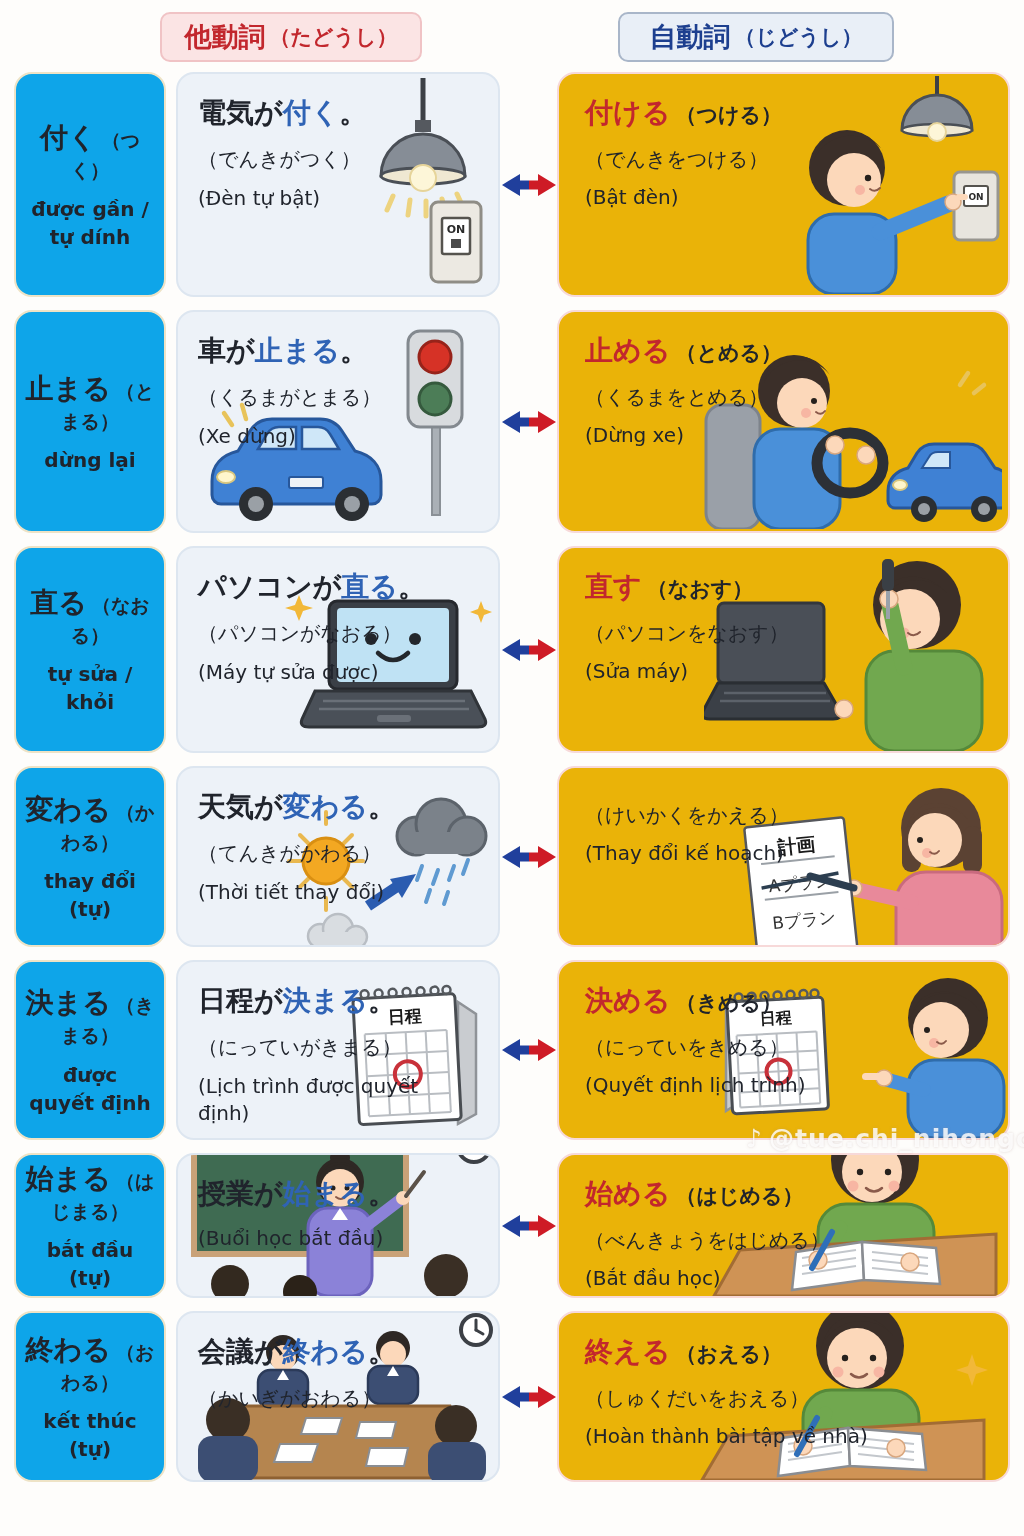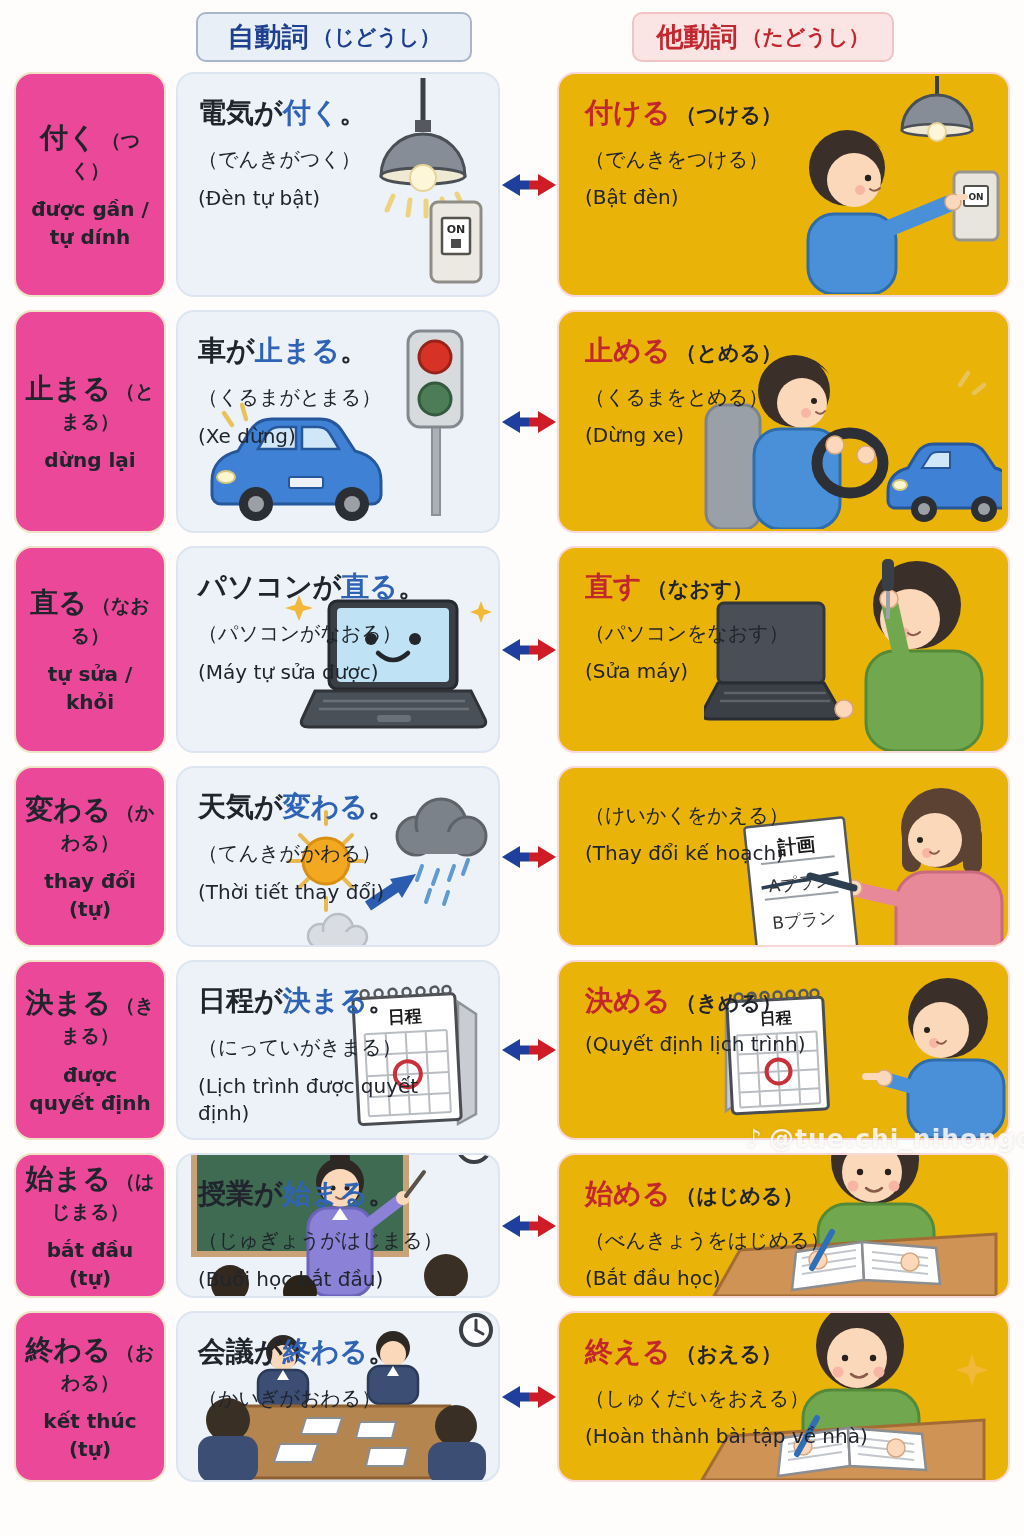--- a/index.html
+++ b/index.html
@@ -8,21 +8,21 @@
   .headers{display:flex;padding-top:12px;}
   .hbox{height:50px;border-radius:10px;display:flex;align-items:center;justify-content:center;
         gap:4px;box-sizing:border-box;}
   .hbox-blue{margin-left:196px;width:276px;background:#e9eff7;border:2px solid #a9b6c9;color:#1d3f8f;}
   .hbox-red{margin-left:160px;width:262px;background:#fbe4e4;border:2px solid #f0c3c5;color:#c2272d;}
   .hmain{font-size:27px;font-weight:800;}
   .hread{font-size:21px;font-weight:700;}
   .rows{padding:10px 14px 0 14px;}
   .row{display:grid;grid-template-columns:152px 10px 324px 57px 453px;margin-bottom:13px;}
   .card{border-radius:18px;box-sizing:border-box;position:relative;overflow:hidden;}
-  .verb-card{background:#ec4899;border:2px solid #eee3c6;display:flex;flex-direction:column;
+  .verb-card{background:#0ea5e9;border:2px solid #eee3c6;display:flex;flex-direction:column;
              align-items:center;justify-content:center;text-align:center;padding:8px;gap:12px;}
   .verb-line{line-height:1.4;}
   .kanji{font-size:28px;font-weight:800;}
   .kana{font-size:19px;font-weight:600;}
   .meaning{font-size:20px;font-weight:700;white-space:pre-line;line-height:1.4;}
   .intr-card{background:#edf2f8;border:2px solid #dde6f0;padding:20px 14px 14px 20px;}
   .trans-card{background:#eab308;border:2px solid #f7d9d9;padding:20px 14px 14px 26px;}
   .sentence{font-size:28px;font-weight:800;position:relative;z-index:2;}
   .sentence .v{color:#2f63b5;}
   .tverb-line{position:relative;z-index:2;}
@@ -36,27 +36,27 @@
   .watermark{position:absolute;left:746px;top:1124px;z-index:5;color:rgba(255,255,255,0.82);
              font-size:25px;font-weight:700;letter-spacing:1px;
              text-shadow:0 0 3px rgba(170,140,140,0.35);display:flex;align-items:center;gap:6px;}
 </style>
 </head>
 <body>
 
 <div class="page">
 
   <div class="headers">
+    <div class="hbox hbox-red">
+      <span class="hmain">他動詞</span>
+      <span class="hread">（たどうし）</span>
+    </div>
     <div class="hbox hbox-blue">
       <span class="hmain">自動詞</span>
       <span class="hread">（じどうし）</span>
-    </div>
-    <div class="hbox hbox-red">
-      <span class="hmain">他動詞</span>
-      <span class="hread">（たどうし）</span>
     </div>
   </div>
 
   <div class="rows">
 
     <div class="row" style="height:225px">
       <div class="card verb-card">
         <div class="verb-line">
           <span class="kanji">付く</span>
           <span class="kana">（つく）</span>
@@ -394,20 +394,21 @@
         <svg width="54" height="28" viewBox="0 0 54 28">
           <polygon points="0,14 18,3 18,9.5 27,9.5 27,18.5 18,18.5 18,25" fill="#203f9c"></polygon>
           <polygon points="54,14 36,3 36,9.5 27,9.5 27,18.5 36,18.5 36,25" fill="#ce1b26"></polygon>
         </svg>
       </div>
       <div class="card trans-card">
         <div class="tverb-line">
           <span class="tverb">決める</span>
           <span class="tverb-reading">（きめる）</span>
         </div>
+        <div class="jreading">（にっていをきめる）</div>
         <div class="vtrans">(Quyết định lịch trình)</div>
         <svg class="illus" style="right:2px;top:4px;width:310px;height:172px" viewBox="0 0 310 172">
           <circle cx="252" cy="52" r="40" fill="#3b2f29"></circle>
           <circle cx="245" cy="64" r="28" fill="#fcd8ba"></circle>
           <path d="M214,54 a38,36 0 0 1 70,-8 q-16,-22 -40,-20 t-30,28 z" fill="#3b2f29"></path>
           <circle cx="231" cy="64" r="3" fill="#26211d"></circle>
           <circle cx="238" cy="77" r="5" fill="#f7b6a3"></circle>
           <path d="M241,76 q5,4 9,-1" stroke="#8a5a4a" stroke-width="2" fill="none" stroke-linecap="round"></path>
           <rect x="212" y="94" width="96" height="78" rx="26" fill="#4a90d9" stroke="#2f6cab" stroke-width="3"></rect>
           <line x1="228" y1="124" x2="192" y2="114" stroke="#4a90d9" stroke-width="14" stroke-linecap="round"></line>
@@ -449,21 +450,20 @@
         <div class="verb-line">
           <span class="kanji">始まる</span>
           <span class="kana">（はじまる）</span>
         </div>
         <div class="meaning">bắt đầu
 (tự)</div>
       </div>
       <div></div>
       <div class="card intr-card">
         <div class="sentence"><span>授業が</span><span class="v">始まる</span><span>。</span></div>
-        <div class="jreading">（じゅぎょうがはじまる）</div>
         <div class="vtrans">(Buổi học bắt đầu)</div>
         <svg class="illus" style="right:0;bottom:0;width:310px;height:172px" viewBox="0 0 310 172">
           <circle cx="286" cy="22" r="16" fill="#ffffff" stroke="#3c4046" stroke-width="4"></circle>
           <line x1="286" y1="22" x2="286" y2="11" stroke="#3c4046" stroke-width="3" stroke-linecap="round"></line>
           <line x1="286" y1="22" x2="294" y2="26" stroke="#3c4046" stroke-width="3" stroke-linecap="round"></line>
           <rect x="6" y="12" width="212" height="118" fill="#3f6b52" stroke="#c9a278" stroke-width="6"></rect>
           <circle cx="152" cy="34" r="10" fill="#2e2824"></circle>
           <circle cx="152" cy="58" r="24" fill="#2e2824"></circle>
           <circle cx="152" cy="64" r="19" fill="#fcd8ba"></circle>
           <path d="M130,56 a24,22 0 0 1 44,-4 q-10,-15 -24,-14 t-20,18 z" fill="#2e2824"></path>

